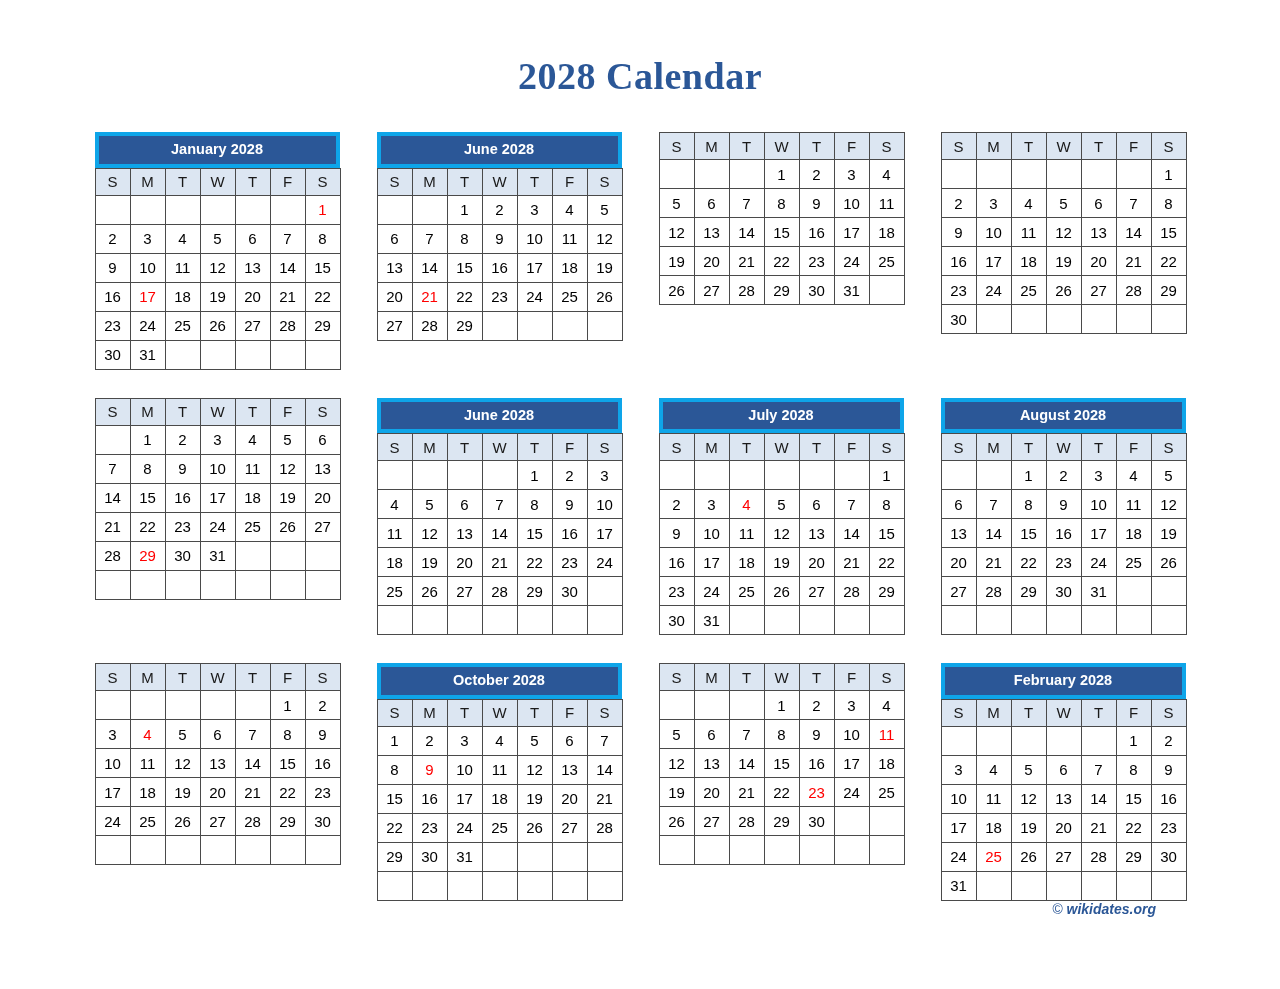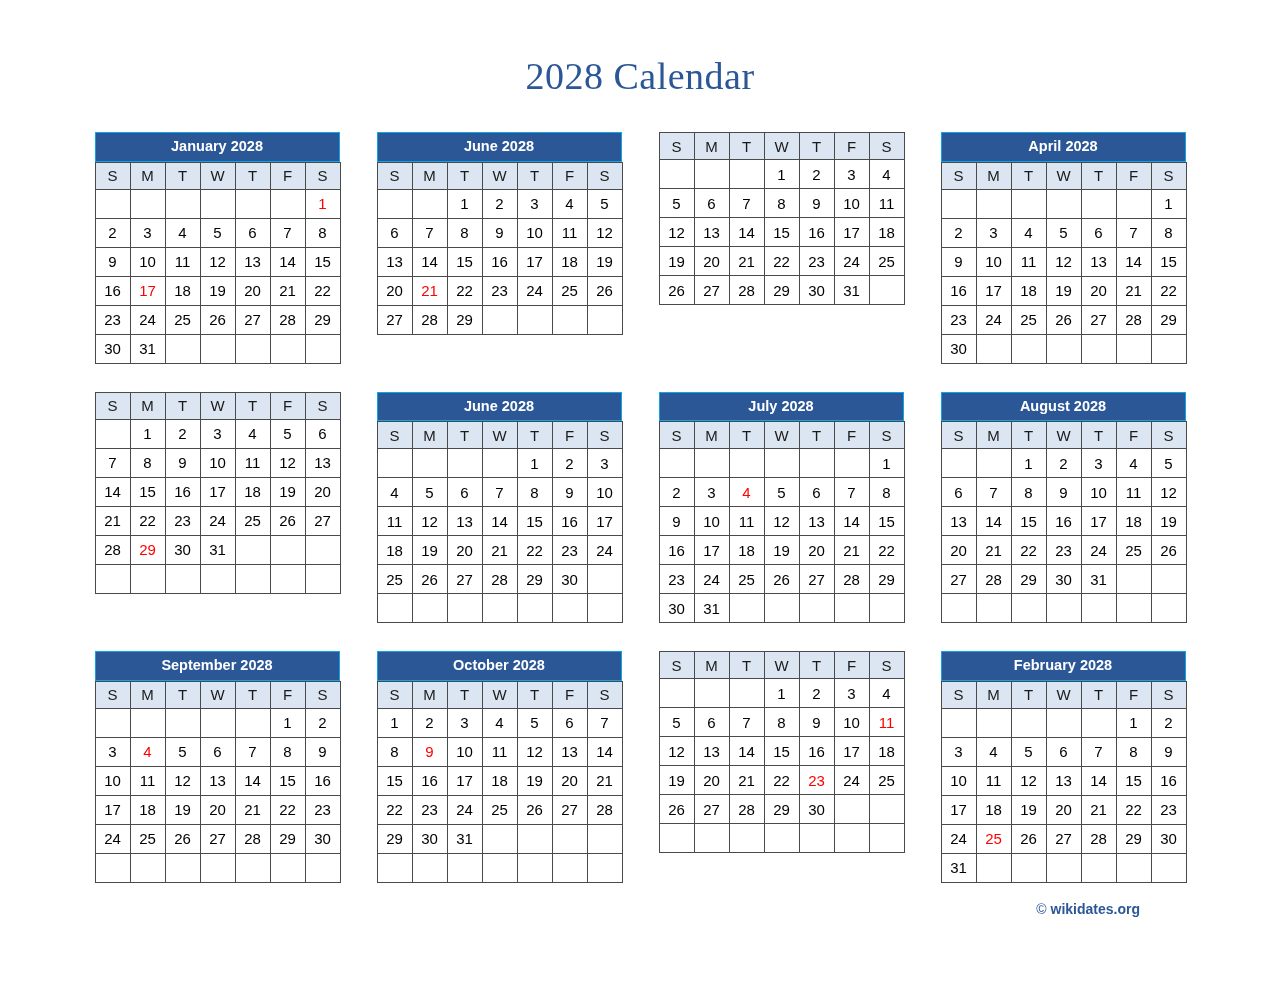--- a/index.html
+++ b/index.html
@@ -15,21 +15,21 @@
     overflow: hidden;
   }
   #page {
     position: relative;
     width: 1280px;
     height: 989px;
   }
   #page-title {
     text-align: center;
     font-size: 38px;
-    font-weight: normal;
+    font-weight: bold;
     color: #2b5797;
     letter-spacing: 0.5px;
     margin: 0;
     padding-top: 54px;
     font-family: "Liberation Serif", serif;
   }
   #calendar-grid {
     display: grid;
     grid-template-columns: repeat(4, 282px);
     column-gap: 0px;
@@ -44,21 +44,21 @@
     margin: 0 auto;
   }
   .month-header {
     background: #2b5797;
     color: #ffffff;
     text-align: center;
     font-size: 14.5px;
     font-weight: bold;
     padding: 6px 0 7px 0;
     line-height: 1;
-    border: 1px solid #0ea5e9;
+    border: 4px solid #0ea5e9;
     box-sizing: border-box;
   }
   table.month-table {
     border-collapse: collapse;
     table-layout: fixed;
     width: 245px;
   }
   table.month-table th,
   table.month-table td {
     border: 1px solid #4a4a4a;
@@ -79,25 +79,26 @@
     font-size: 15px;
   }
   td.holiday {
     color: #ff0000;
   }
   td.empty {
     color: transparent;
   }
   #footer {
     position: absolute;
-    right: 140px;
+    right: 124px;
     bottom: 72px;
     font-size: 14px;
     color: #2b5797;
     font-weight: bold;
+    font-style: italic;
   }
   #footer .copy {
     font-weight: normal;
   }
 </style>
 </head>
 <body>
 
 <div id="page">
 
@@ -295,21 +296,20 @@
               <td class="">28</td>
               <td class="">29</td>
               <td class="">30</td>
               <td class="">31</td>
               <td class="empty"></td>
             </tr>
           </tbody>
         </table>
       </div>
       <div class="month">
-        <div class="month-header">April 2028</div>
         <table class="month-table">
           <thead>
             <tr>
               <th>S</th>
               <th>M</th>
               <th>T</th>
               <th>W</th>
               <th>T</th>
               <th>F</th>
               <th>S</th>
@@ -654,21 +654,20 @@
               <td class="empty"></td>
               <td class="empty"></td>
               <td class="empty"></td>
               <td class="empty"></td>
               <td class="empty"></td>
             </tr>
           </tbody>
         </table>
       </div>
       <div class="month">
-        <div class="month-header">September 2028</div>
         <table class="month-table">
           <thead>
             <tr>
               <th>S</th>
               <th>M</th>
               <th>T</th>
               <th>W</th>
               <th>T</th>
               <th>F</th>
               <th>S</th>

